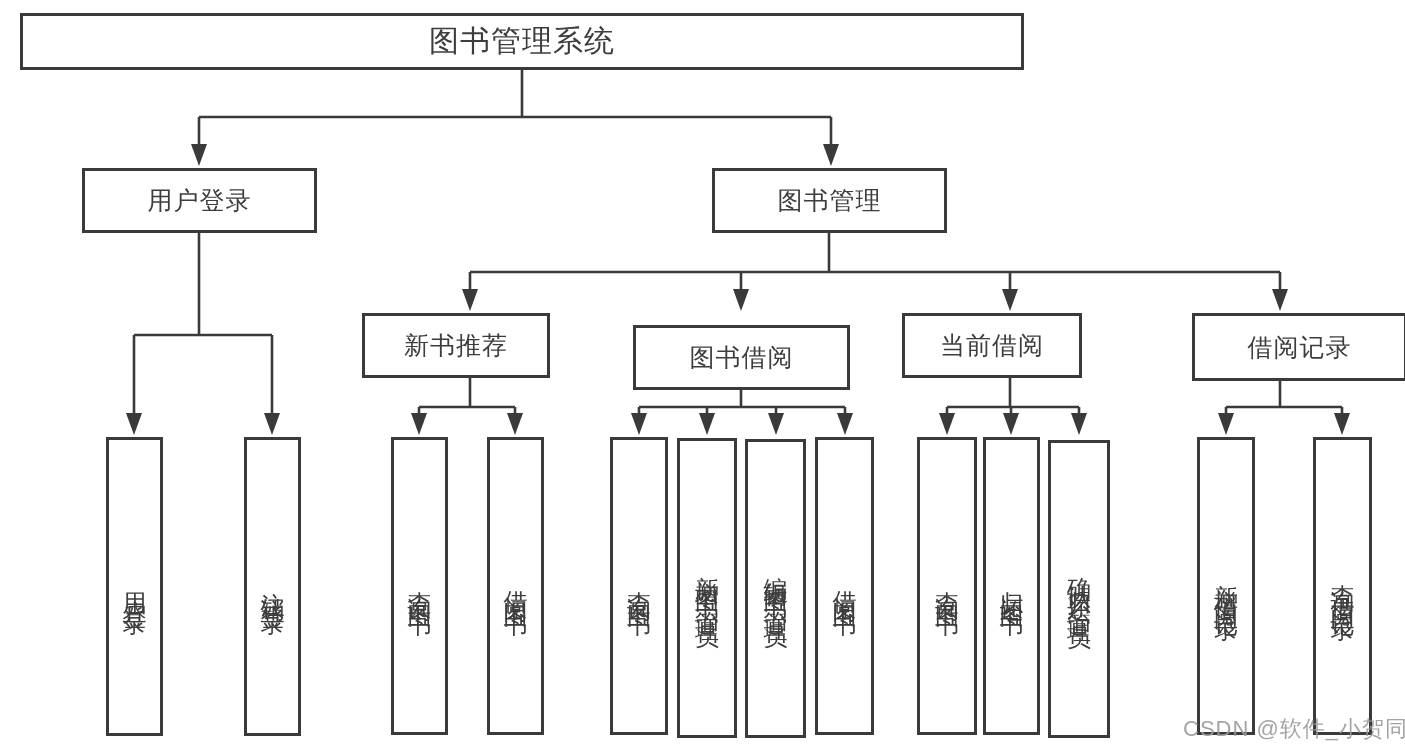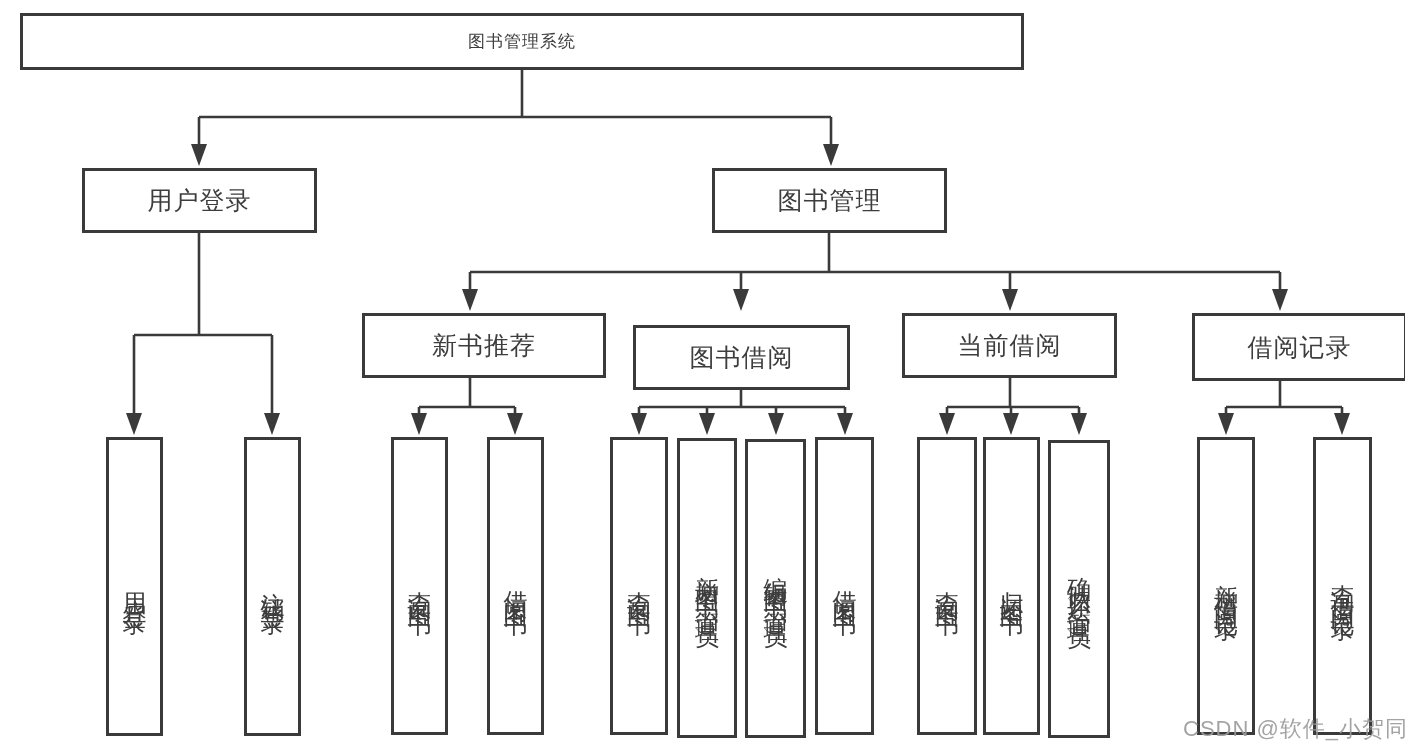--- a/index.html
+++ b/index.html
@@ -30,21 +30,21 @@
     display: flex;
     align-items: center;
     justify-content: center;
     z-index: 2;
   }
   .node {
     font-size: 25px;
     letter-spacing: 1px;
     white-space: nowrap;
   }
-  .node.root { font-size: 17px; }
+  .node.root { font-size: 30px; }
   .leaf {
     font-size: 24px;
   }
   .leaf .vtext {
     writing-mode: vertical-rl;
     text-orientation: mixed;
     letter-spacing: 7px;
     line-height: 1.0;
   }
   .watermark {
@@ -108,27 +108,27 @@
     <span>图书管理系统</span>
   </div>
 
   <div class="node" style="left:82px; top:168px; width:235px; height:65px;">
     <span>用户登录</span>
   </div>
   <div class="node" style="left:712px; top:168px; width:235px; height:65px;align-items:center;">
     <span>图书管理</span>
   </div>
 
-  <div class="node" style="left:362px; top:313px; width:244px; height:65px;font-family:Liberation Mono, monospace;">
+  <div class="node" style="left:362px; top:313px; width:188px; height:65px;font-family:Liberation Mono, monospace;">
     <span>新书推荐</span>
   </div>
   <div class="node" style="left:633px; top:313px; width:217px; height:65px;margin-top:12px;">
     <span>图书借阅</span>
   </div>
-  <div class="node" style="left:902px; top:313px; width:215px; height:65px;">
+  <div class="node" style="left:902px; top:313px; width:180px; height:65px;">
     <span>当前借阅</span>
   </div>
   <div class="node" style="left:1172px; top:313px; width:215px; height:68px;margin-left:20px;">
     <span>借阅记录</span>
   </div>
 
   <div class="leaf" style="left:106px; top:437px; width:57px; height:299px;">
     <span class="vtext">用户登录</span>
   </div>
   <div class="leaf" style="left:244px; top:437px; width:57px; height:299px;">

